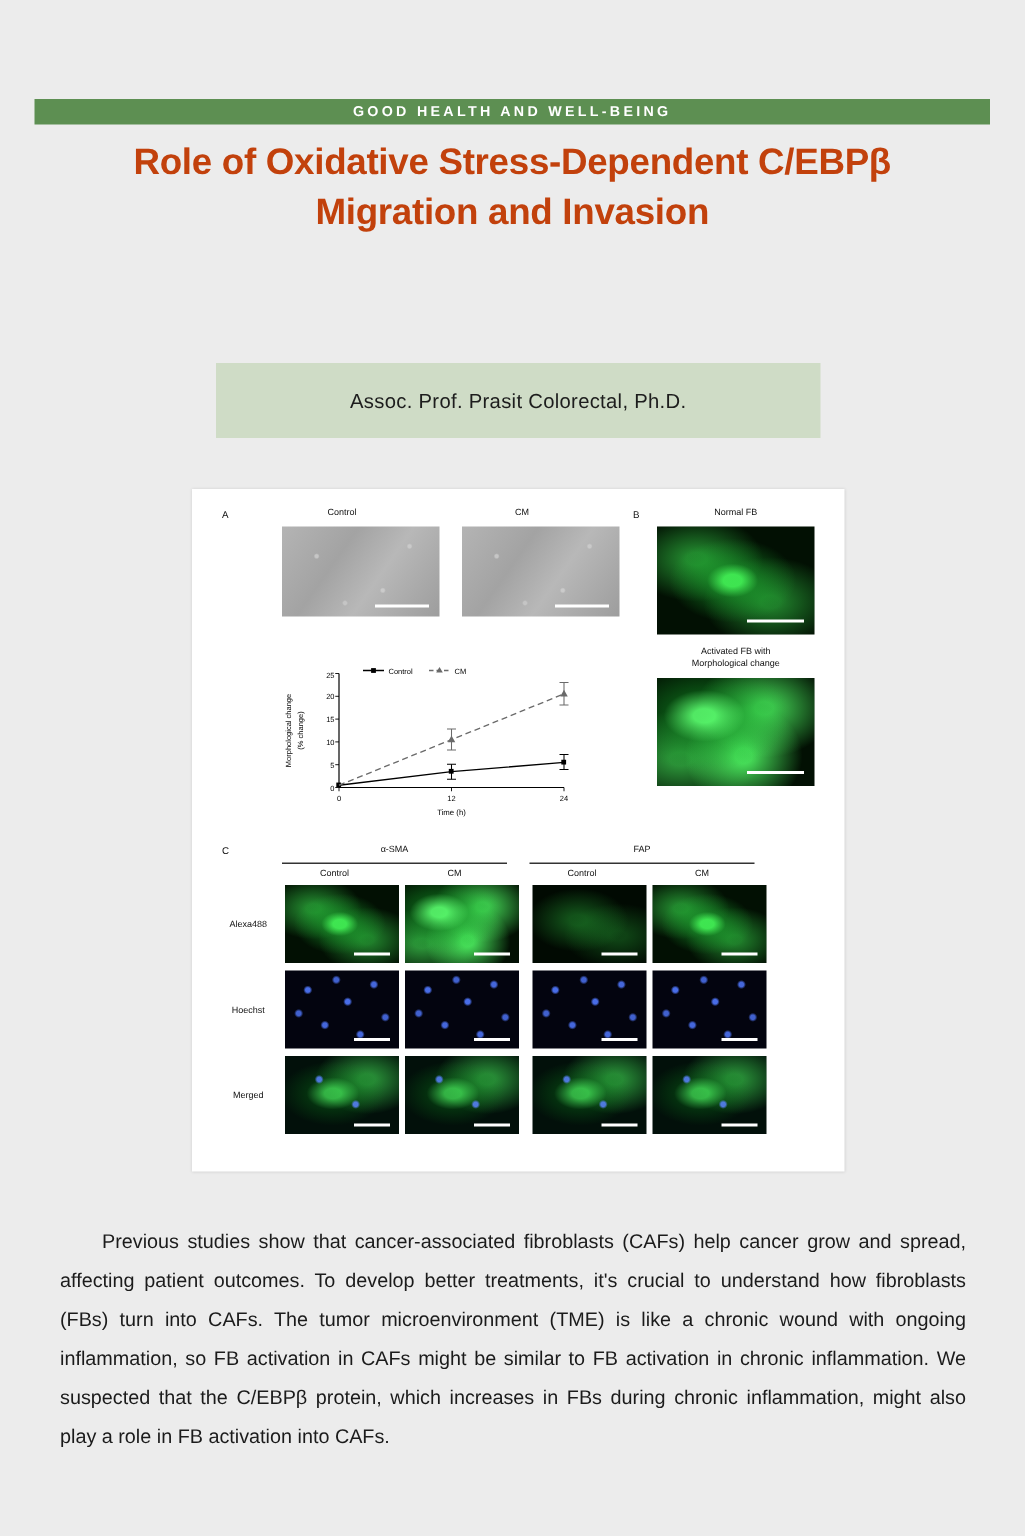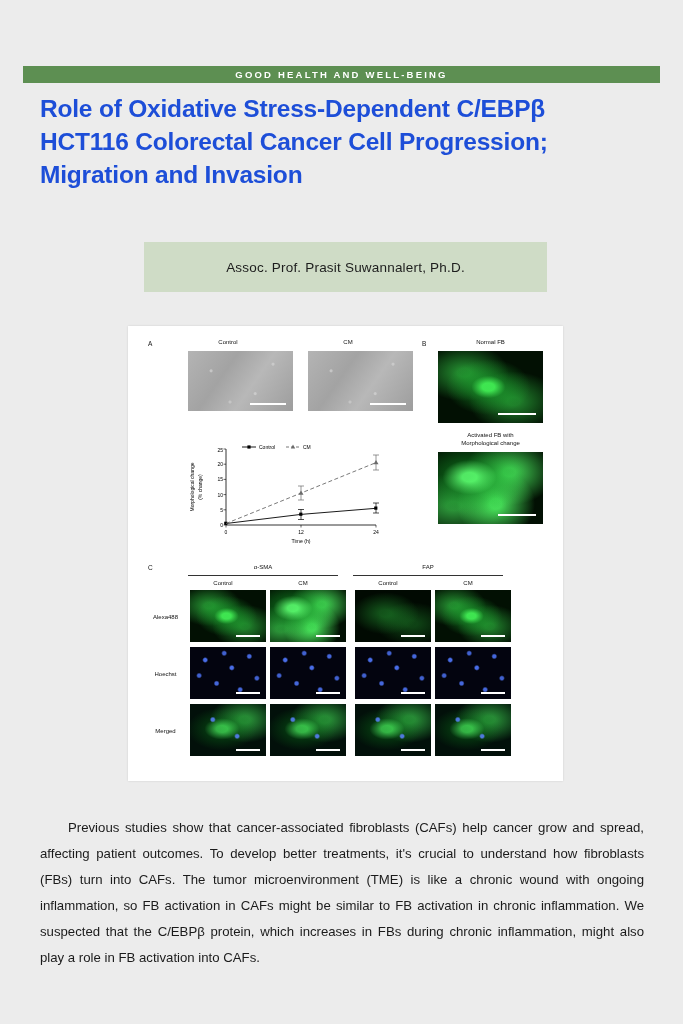--- a/index.html
+++ b/index.html
@@ -37,21 +37,22 @@
     justify-content: center;
     text-transform: uppercase;
   }
 
   
   .title {
     position: absolute;
     left: 40px;
     top: 92px;
     width: 603px;
-    color: #1d4ed8;
+    text-align: center;
+    color: #c2410c;
     font-size: 24.5px;
     font-weight: bold;
     line-height: 33px;
     letter-spacing: -0.2px;
   }
 
   
   .author-box {
     position: absolute;
     left: 144px;
@@ -188,26 +189,25 @@
 <body>
 
 <div class="page">
 
   <div class="banner">
     <span>GOOD HEALTH AND WELL-BEING</span>
   </div>
 
   <div class="title">
     <div>Role of Oxidative Stress-Dependent C/EBPβ</div>
-    <div>HCT116 Colorectal Cancer Cell Progression;</div>
     <div>Migration and Invasion</div>
   </div>
 
   <div class="author-box">
-    <span class="author-text">Assoc. Prof. Prasit Suwannalert, Ph.D.</span>
+    <span class="author-text">Assoc. Prof. Prasit Colorectal, Ph.D.</span>
   </div>
 
   <div class="figure-card">
 
     <div class="panel-letter" style="left:20px; top:14px;">A</div>
     <div class="fig-caption" style="left:60px; top:13px; width:80px;">Control</div>
     <div class="fig-caption" style="left:180px; top:13px; width:80px;">CM</div>
 
     <div class="micro phase" style="left:60px; top:25px; width:105px; height:60px;">
       <div class="scalebar" style="left:62px; top:52px; width:36px;"></div>

